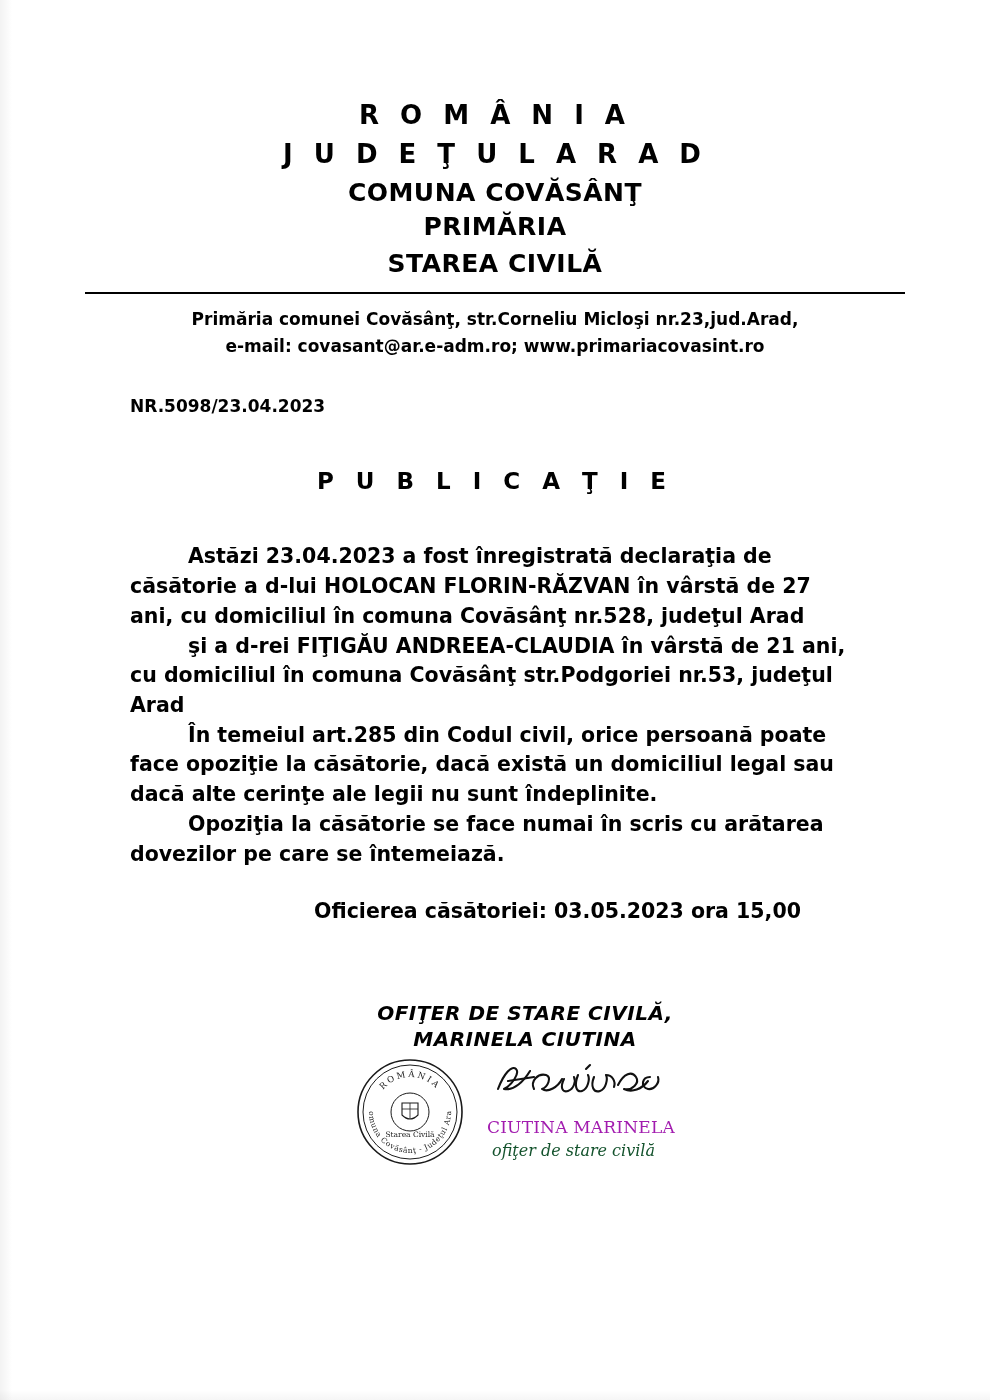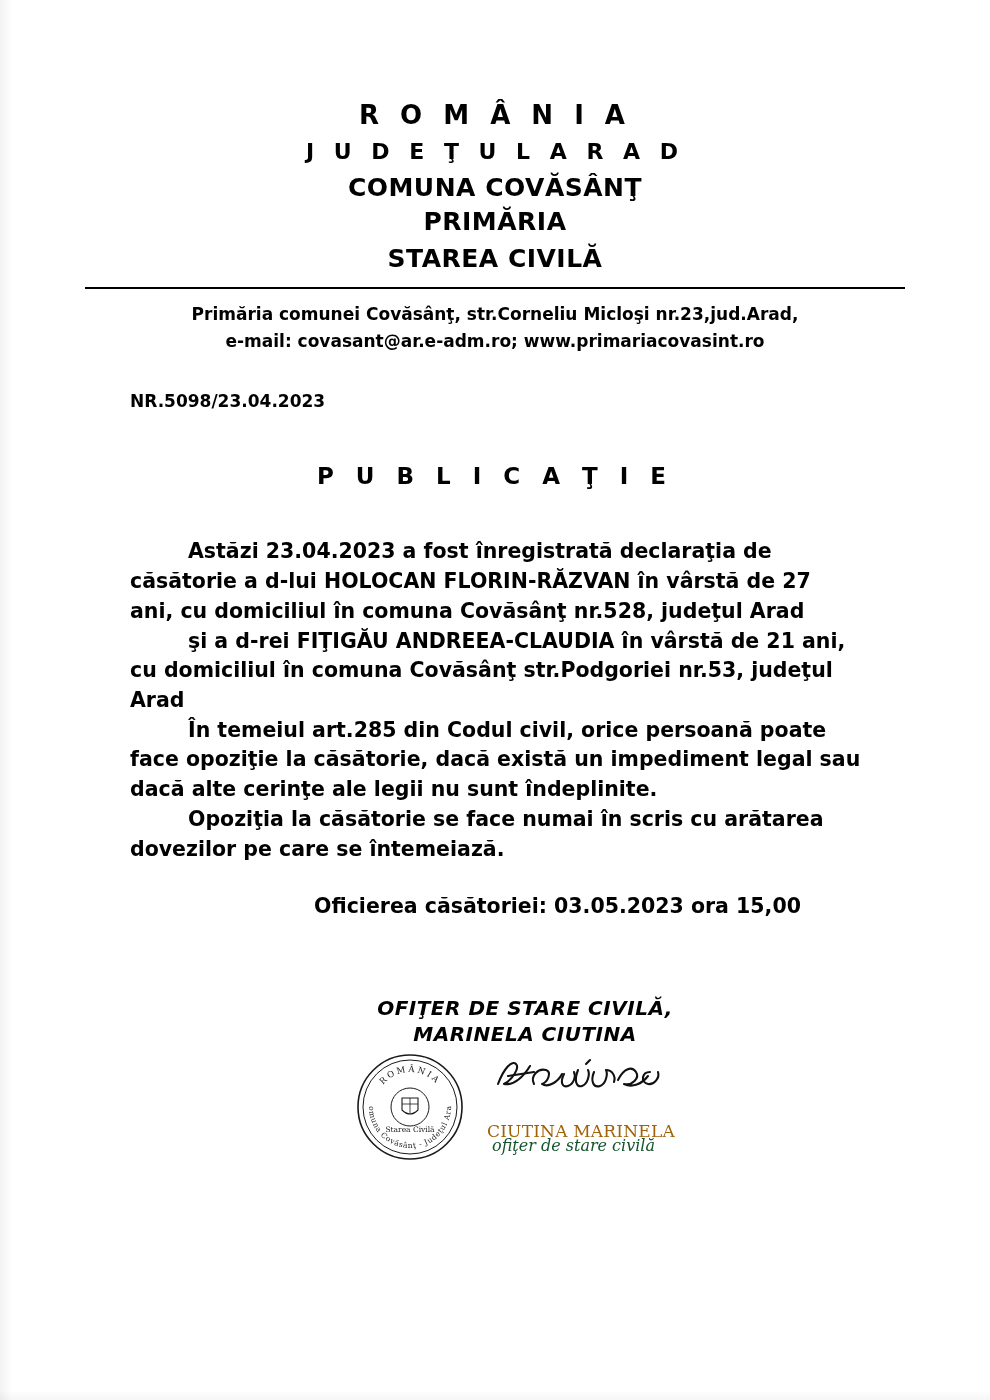--- a/index.html
+++ b/index.html
@@ -30,21 +30,21 @@
   .header .line {
     font-weight: bold;
     color: #000;
   }
   .h-romania {
     font-size: 26px;
     letter-spacing: 6px;
     margin-bottom: 9px;
   }
   .h-judet {
-    font-size: 22px;
+    font-size: 26px;
     letter-spacing: 6px;
     margin-bottom: 9px;
   }
   .h-comuna {
     font-size: 25px;
     letter-spacing: 0.5px;
     margin-bottom: 5px;
   }
   .h-primaria {
     font-size: 25px;
@@ -155,25 +155,25 @@
     left: 490px;
     top: 0px;
     width: 200px;
     height: 62px;
   }
   .handsign svg { display: block; }
 
   .stamp-name {
     position: absolute;
     left: 487px;
-    top: 71px;
+    top: 62px;
     font-family: "DejaVu Serif", serif;
     font-size: 17px;
     letter-spacing: 0.2px;
-    color: #a16207;
+    color: #a21caf;
     white-space: nowrap;
   }
   .stamp-role {
     position: absolute;
     left: 492px;
     top: 86px;
     font-family: "DejaVu Serif", serif;
     font-style: italic;
     font-size: 16px;
     color: #14532d;
@@ -227,21 +227,21 @@
   <div class="body-text">
     <p class="indent">Astăzi 23.04.2023  a fost înregistrată declaraţia de</p>
     <p>căsătorie a d-lui HOLOCAN FLORIN-RĂZVAN  în vârstă de 27</p>
     <p>ani, cu domiciliul în comuna Covăsânţ nr.528, judeţul Arad</p>
 
     <p class="indent">şi a d-rei FIŢIGĂU ANDREEA-CLAUDIA în vârstă de 21 ani,</p>
     <p>cu domiciliul în comuna Covăsânţ str.Podgoriei nr.53, judeţul</p>
     <p>Arad</p>
 
     <p class="indent">În temeiul art.285 din Codul civil, orice persoană poate</p>
-    <p>face opoziţie la căsătorie, dacă există un impediment legal sau</p>
+    <p>face opoziţie la căsătorie, dacă există un domiciliul legal sau</p>
     <p>dacă alte cerinţe ale legii nu sunt îndeplinite.</p>
 
     <p class="indent">Opoziţia la căsătorie se face numai în scris cu arătarea</p>
     <p>dovezilor pe care se întemeiază.</p>
   </div>
 
   <div class="oficierea">Oficierea căsătoriei: 03.05.2023 ora 15,00</div>
 
   <div class="sig-block">
     <div class="sig-title">OFIŢER DE STARE CIVILĂ,</div>

